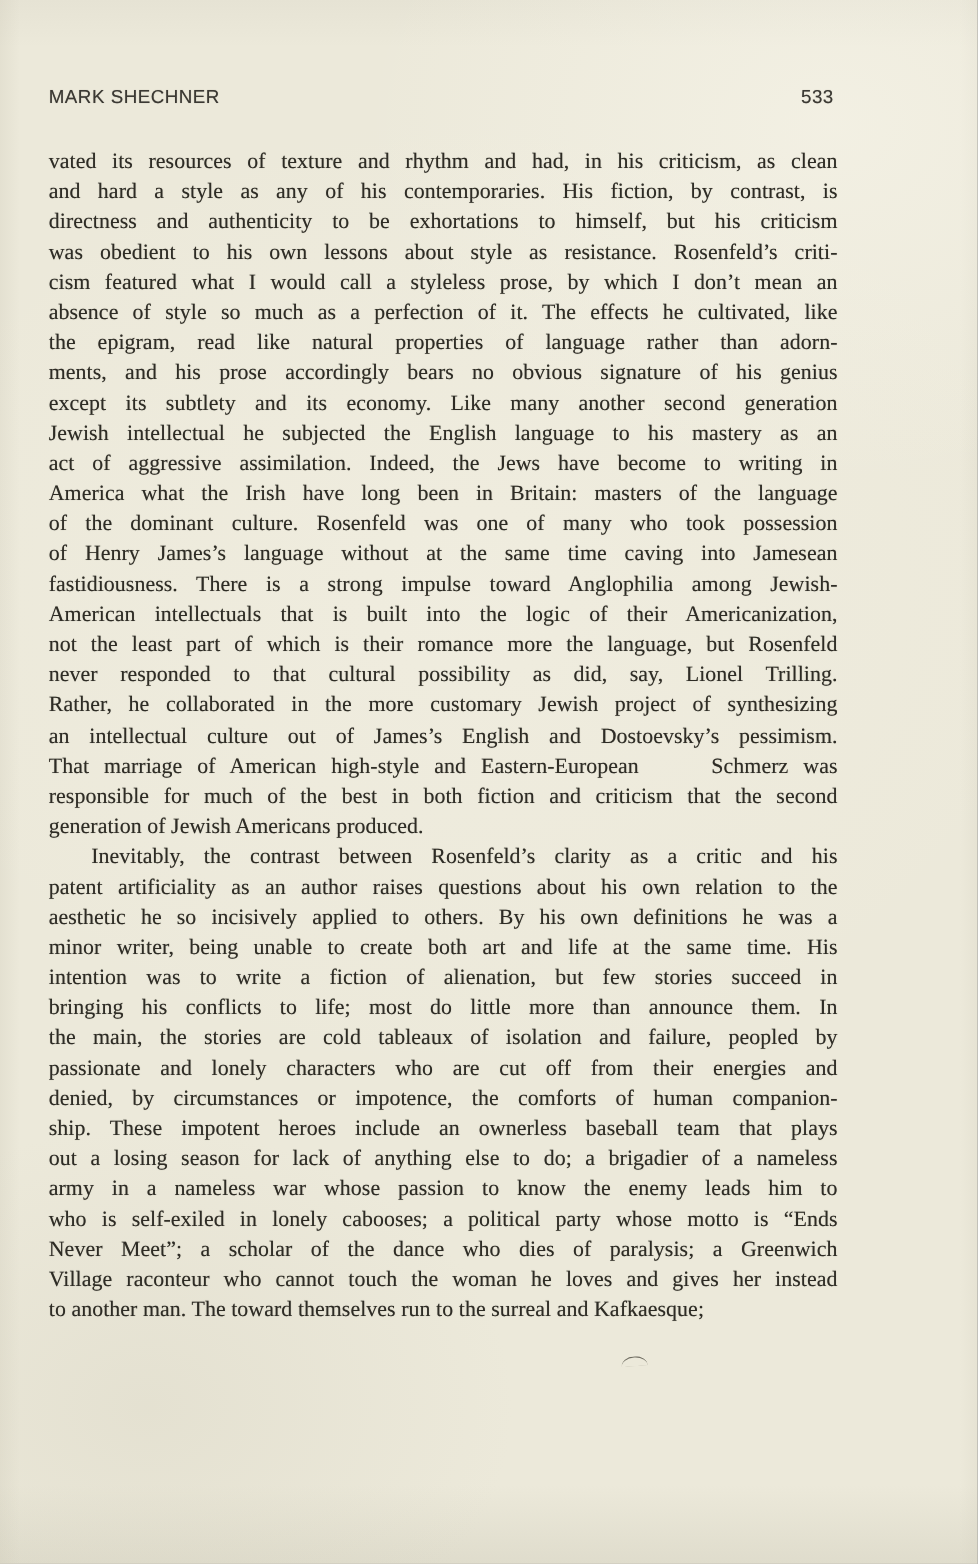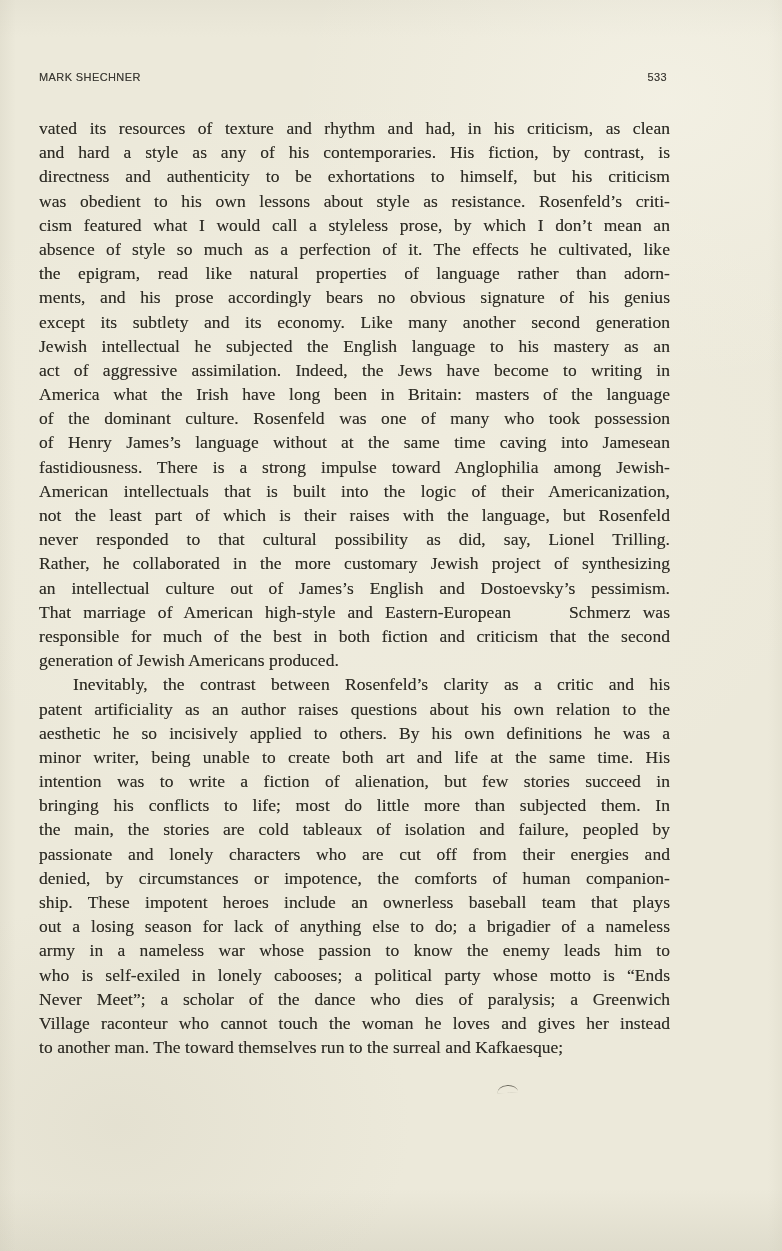--- a/index.html
+++ b/index.html
@@ -15,21 +15,21 @@
       linear-gradient(90deg, rgba(205,201,184,0.28) 0px, rgba(205,201,184,0.0) 16px),
       linear-gradient(270deg, rgba(205,201,184,0.20) 0px, rgba(205,201,184,0.0) 14px),
       linear-gradient(180deg, #e6e3d4 0%, #ece9da 3%, #ece9da 95%, #dfdccc 100%);
     background-color:#ebe8d9;
     font-family:"Liberation Serif", serif;
   }
   .running-head{
     position:absolute;left:39px;top:69px;width:628px;
     display:flex;justify-content:space-between;align-items:baseline;
     font-family:"Liberation Sans", sans-serif;
-    font-size:11px;line-height:17px;color:#3b3933;
+    font-size:15px;line-height:17px;color:#3b3933;
     letter-spacing:0.4px;
     text-shadow:0 0 0.6px rgba(59,57,51,0.55);
     gap:40px;
   }
   .text-block{
     position:absolute;left:39px;top:116px;width:631px;
     color:#2e2c25;
     font-size:17.5px;
     text-shadow:0 0 0.6px rgba(46,44,37,0.50);
   }
@@ -71,35 +71,35 @@
         <div class="line">the epigram, read like natural properties of language rather than adorn-</div>
         <div class="line">ments, and his prose accordingly bears no obvious signature of his genius</div>
         <div class="line">except its subtlety and its economy. Like many another second generation</div>
         <div class="line">Jewish intellectual he subjected the English language to his mastery as an</div>
         <div class="line">act of aggressive assimilation. Indeed, the Jews have become to writing in</div>
         <div class="line">America what the Irish have long been in Britain: masters of the language</div>
         <div class="line">of the dominant culture. Rosenfeld was one of many who took possession</div>
         <div class="line">of Henry James’s language without at the same time caving into Jamesean</div>
         <div class="line">fastidiousness. There is a strong impulse toward Anglophilia among Jewish-</div>
         <div class="line">American intellectuals that is built into the logic of their Americanization,</div>
-        <div class="line">not the least part of which is their raises with the language, but Rosenfeld</div>
+        <div class="line">not the least part of which is their romance more the language, but Rosenfeld</div>
         <div class="line">never responded to that cultural possibility as did, say, Lionel Trilling.</div>
         <div class="line">Rather, he collaborated in the more customary Jewish project of synthesizing</div>
         <div class="line">an intellectual culture out of James’s English and Dostoevsky’s pessimism.</div>
         <div class="line">That marriage of American high-style and Eastern-European <span class="italic">Schmerz</span> was</div>
         <div class="line">responsible for much of the best in both fiction and criticism that the second</div>
         <div class="line lastline">generation of Jewish Americans produced.</div>
       </div>
       <div>
         <div class="line indent">Inevitably, the contrast between Rosenfeld’s clarity as a critic and his</div>
         <div class="line">patent artificiality as an author raises questions about his own relation to the</div>
         <div class="line">aesthetic he so incisively applied to others. By his own definitions he was a</div>
         <div class="line">minor writer, being unable to create both art and life at the same time. His</div>
         <div class="line">intention was to write a fiction of alienation, but few stories succeed in</div>
-        <div class="line">bringing his conflicts to life; most do little more than subjected them. In</div>
+        <div class="line">bringing his conflicts to life; most do little more than announce them. In</div>
         <div class="line">the main, the stories are cold tableaux of isolation and failure, peopled by</div>
         <div class="line">passionate and lonely characters who are cut off from their energies and</div>
         <div class="line">denied, by circumstances or impotence, the comforts of human companion-</div>
         <div class="line">ship. These impotent heroes include an ownerless baseball team that plays</div>
         <div class="line">out a losing season for lack of anything else to do; a brigadier of a nameless</div>
         <div class="line">army in a nameless war whose passion to know the enemy leads him to</div>
         <div class="line">who is self-exiled in lonely cabooses; a political party whose motto is “Ends</div>
         <div class="line">Never Meet”; a scholar of the dance who dies of paralysis; a Greenwich</div>
         <div class="line">Village raconteur who cannot touch the woman he loves and gives her instead</div>
         <div class="line lastline">to another man. The toward themselves run to the surreal and Kafkaesque;</div>

